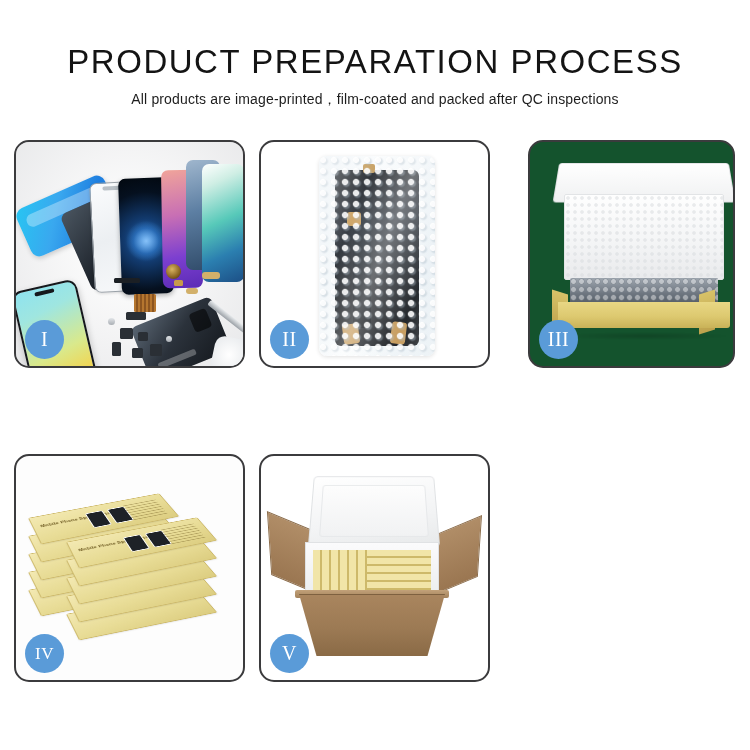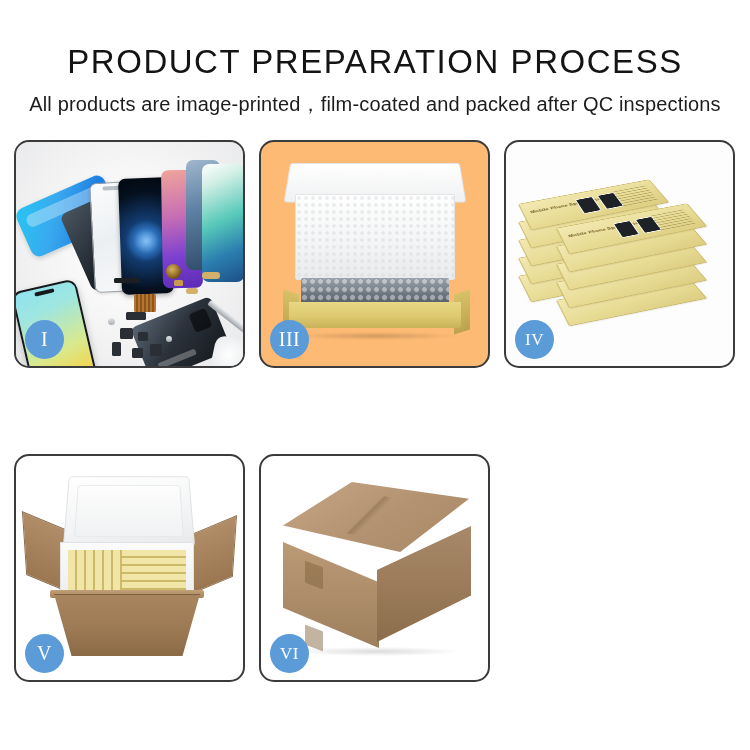--- a/index.html
+++ b/index.html
@@ -17,21 +17,21 @@
   .header { position: absolute; left: 0; top: 0; width: 750px; text-align: center; }
   .main-title {
     margin: 0; padding-top: 44px;
     font-size: 34px; font-weight: 500; color: #141414;
     letter-spacing: 1.6px; line-height: 1.0;
     transform: scaleX(0.97); transform-origin: center;
     white-space: nowrap;
   }
   .sub-title {
     margin: 0; padding-top: 13px;
-    font-size: 20px; font-weight: 400; color: #1d1d1d;
+    font-size: 14px; font-weight: 400; color: #1d1d1d;
     letter-spacing: 0.15px; white-space: nowrap;
   }
 
   
   .grid {
     position: absolute; left: 14px; top: 140px;
     width: 722px; height: 542px;
     display: grid;
     grid-template-columns: repeat(3, 231px);
     grid-template-rows: repeat(2, 228px);
@@ -206,21 +206,21 @@
     background-size: 11px 11px, 11px 11px;
     background-position: 0 0, 1.4px 1.4px;
     mix-blend-mode: normal;
   }
   .p2-sheen {
     position:absolute; inset:0; border-radius:8px;
     background: linear-gradient(112deg, rgba(255,255,255,.42) 0%, rgba(255,255,255,0) 30%, rgba(255,255,255,.30) 52%, rgba(255,255,255,0) 78%, rgba(255,255,255,.26) 100%);
   }
 
   
-  .p3 { background:#fdba74; }
+  .p3 { background:#14532d;margin-left:24px; }
   .p3-lidback {
     position:absolute; left:26px; top:18px; width:176px; height:44px;
     background: linear-gradient(180deg,#ffffff,#f0f1f2);
     border:1px solid #dfe1e3; border-radius:3px;
     transform: perspective(260px) rotateX(26deg);
   }
   .p3-foam {
     position:absolute; left:34px; top:52px; width:160px; height:86px;
     background: linear-gradient(180deg,#fefefe 0%,#f4f5f6 55%,#e9eaec 100%);
     border:1px solid #e2e4e6; border-radius:2px;
@@ -433,20 +433,35 @@
         <div class="part" style="left:134px;top:202px;width:12px;height:12px;"></div>
         <div class="part silver" style="left:92px;top:176px;width:7px;height:7px;border-radius:50%;"></div>
         <div class="part silver" style="left:150px;top:194px;width:6px;height:6px;border-radius:50%;"></div>
         <div class="part gold" style="left:158px;top:138px;width:9px;height:6px;"></div>
         <div class="p1-tweezer"></div>
         <div class="p1-cloth"></div>
       </div>
       <div class="badge">I</div>
     </div>
 
+    <div class="panel p2">
+      <div class="stage">
+        <div class="p2-bag">
+          <div class="p2-inner"></div>
+          <div class="p2-flex"></div>
+          <div class="p2-conn1"></div>
+          <div class="p2-conn2"></div>
+          <div class="p2-conn3"></div>
+          <div class="p2-tab"></div>
+          <div class="p2-bubbles"></div>
+          <div class="p2-sheen"></div>
+        </div>
+      </div>
+      <div class="badge">II</div>
+    </div>
 
     <div class="panel p3">
       <div class="stage">
         <div class="p3-lidback"></div>
         <div class="p3-foam"></div>
         <div class="p3-items"></div>
         <div class="p3-left"></div>
         <div class="p3-right"></div>
         <div class="p3-front"></div>
         <div class="p3-shadow"></div>
@@ -506,27 +521,15 @@
         <div class="p5-flapR"></div>
         <div class="p5-foamlid"></div>
         <div class="p5-foambox"></div>
         <div class="p5-yellow"></div>
         <div class="p5-rim"></div>
         <div class="p5-body"></div>
       </div>
       <div class="badge">V</div>
     </div>
 
-    <div class="panel p6">
-      <div class="stage">
-        <div class="p6-top"></div>
-        <div class="p6-seam"></div>
-        <div class="p6-left"></div>
-        <div class="p6-right"></div>
-        <div class="p6-tapeA"></div>
-        <div class="p6-tapeB"></div>
-        <div class="p6-shadow"></div>
-      </div>
-      <div class="badge wide">VI</div>
-    </div>
 
   </div>
 </div>
 
 </body></html>

